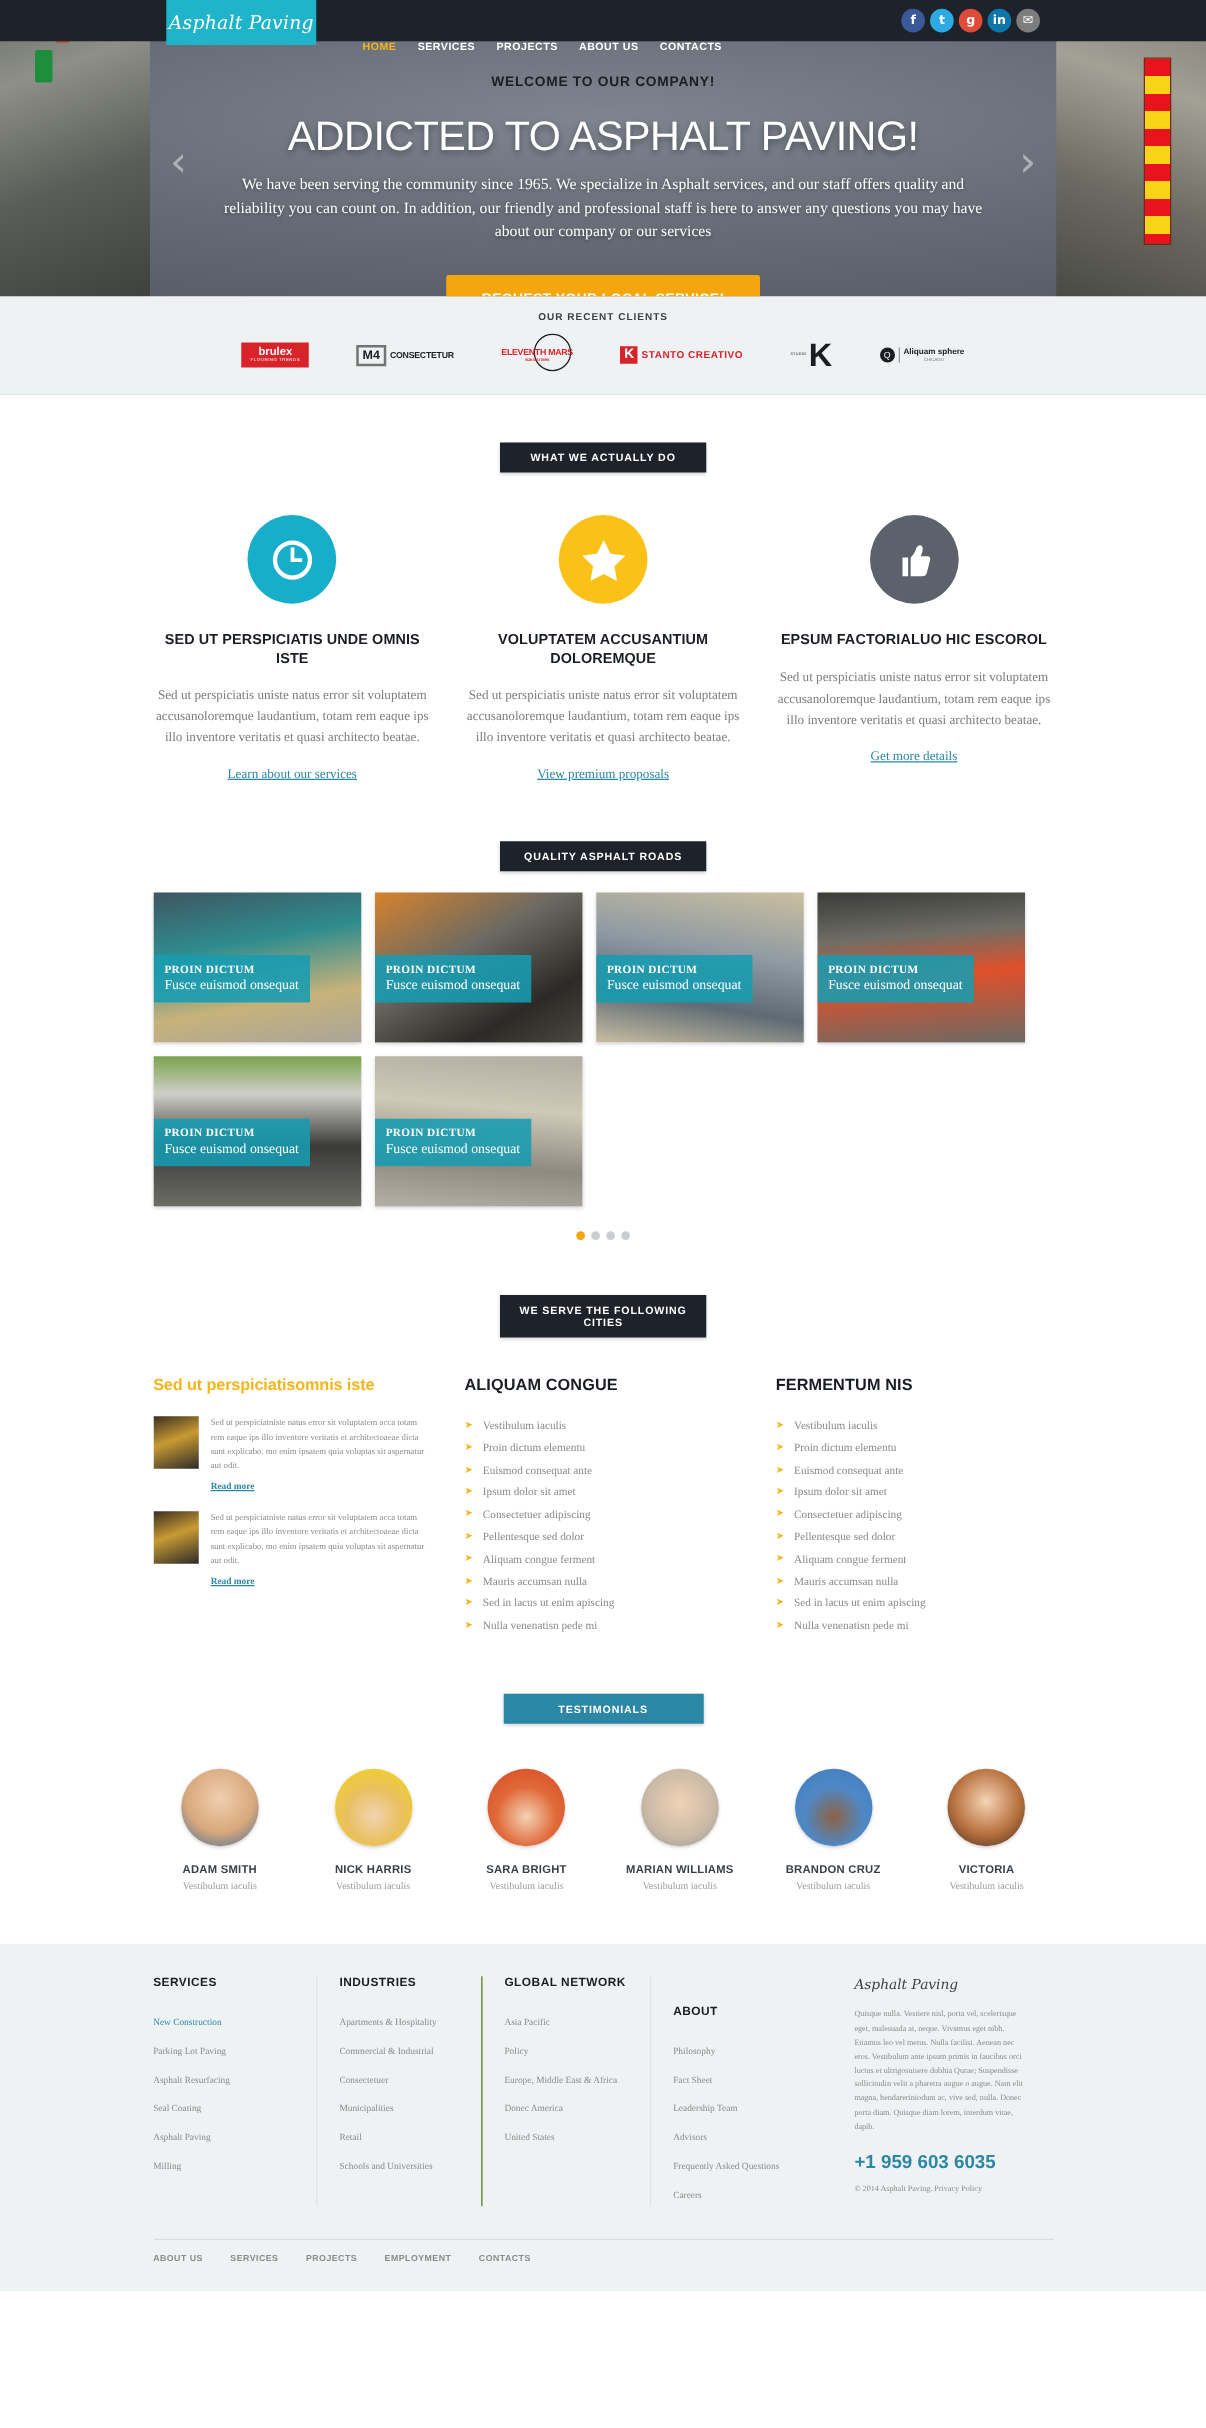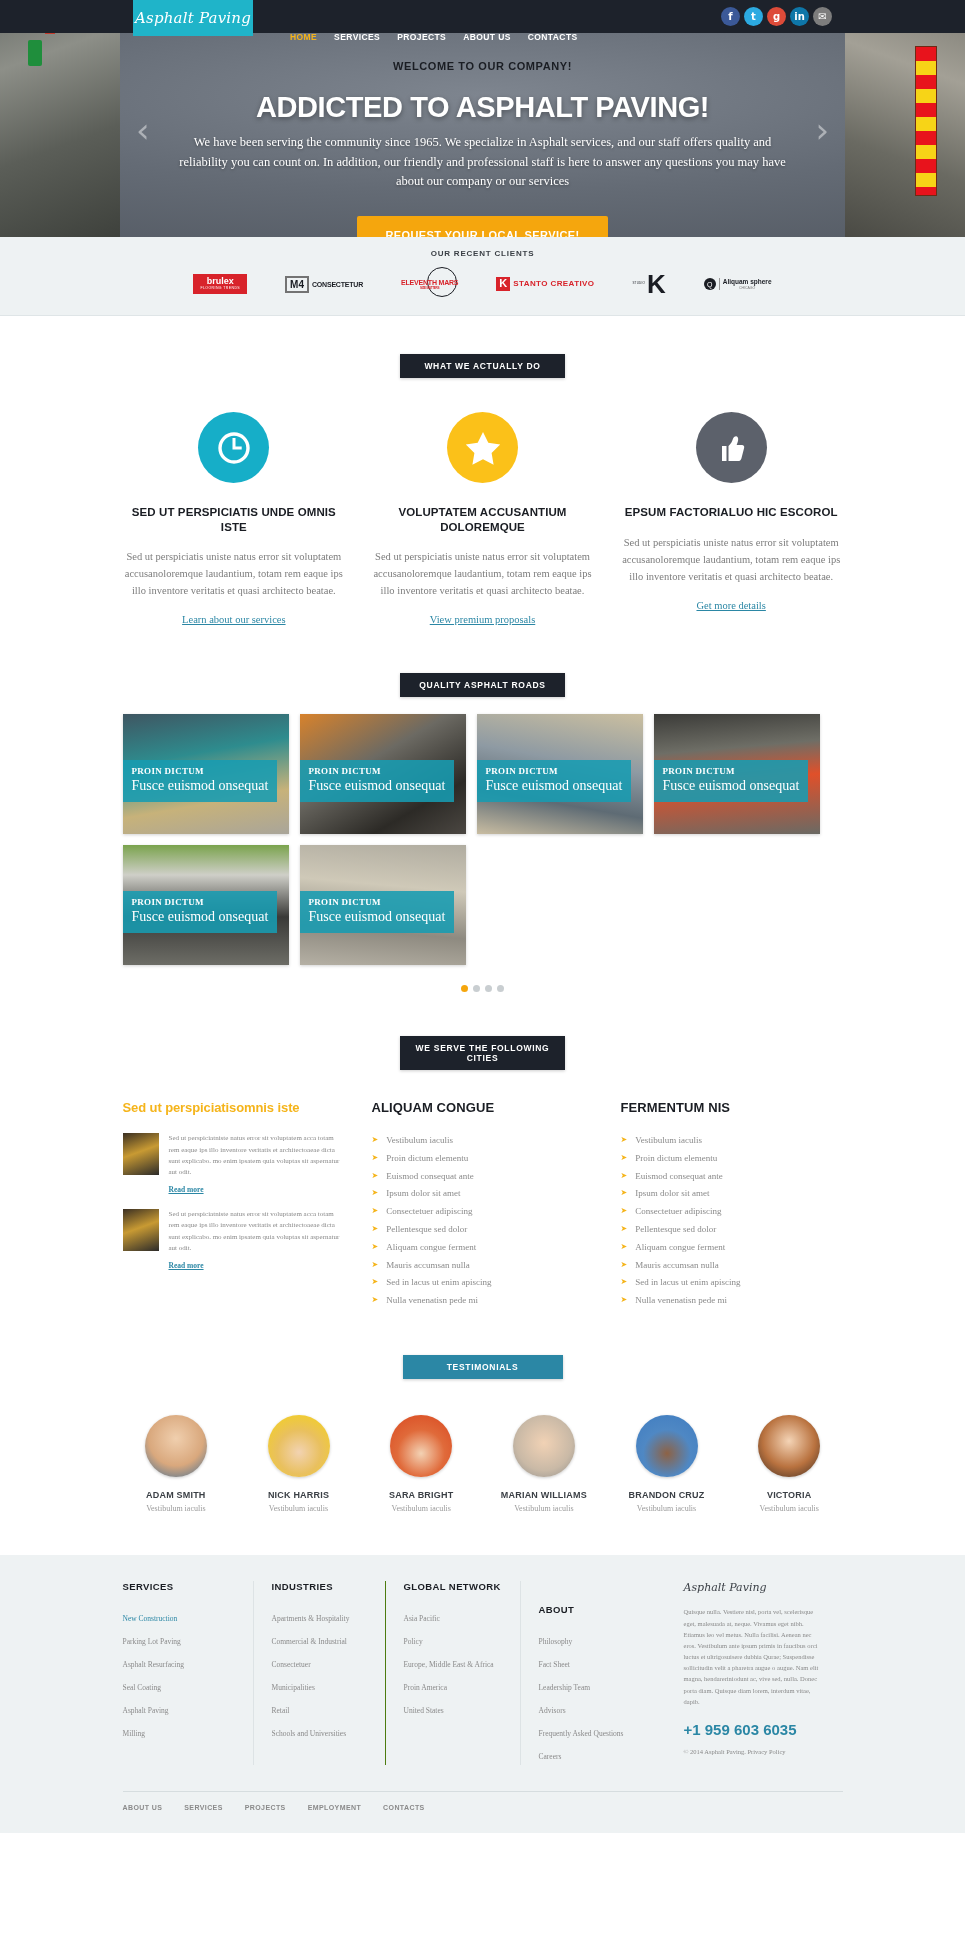--- a/index.html
+++ b/index.html
@@ -114,22 +114,22 @@
   .hero-welcome {
     color: #1a1d23;
     font-size: 11px;
     font-weight: bold;
     letter-spacing: .6px;
     text-transform: uppercase;
     margin-bottom: 20px;
   }
   .hero-title {
     color: #ffffff;
-    font-size: 29px;
-    font-weight: bold;
+    font-size: 33px;
+    font-weight: normal;
     letter-spacing: -.4px;
     line-height: 1.05;
     text-shadow: 0 2px 5px rgba(0,0,0,.35);
     margin-bottom: 11px;
   }
   .hero-sub {
     font-family: "Liberation Serif", serif;
     color: #ffffff;
     font-size: 12.5px;
     line-height: 1.55;
@@ -262,21 +262,21 @@
     background: rgba(23,156,178,.88);
     padding: 6px 9px 7px; min-width: 118px;
   }
   .gal-cap .t {
     font-family: "Liberation Serif", serif;
     color: #fff; font-size: 9px; font-weight: bold; letter-spacing: .3px;
     text-transform: uppercase; line-height: 1.2;
   }
   .gal-cap .s {
     font-family: "Liberation Serif", serif;
-    color: #fff; font-size: 14px; line-height: 1.3;
+    color: #fff; font-size: 11px; line-height: 1.3;
   }
   .g1 { background: linear-gradient(170deg,#3f5662 0%,#2e8c8e 35%,#c7b27a 70%,#a9a59a 100%); }
   .g2 { background: linear-gradient(150deg,#d7822c 0%,#6c6a63 40%,#2c2a26 75%,#4b4742 100%); }
   .g3 { background: linear-gradient(190deg,#cbbfa0 0%,#8e9aa3 40%,#5e6b74 70%,#c9bda2 100%); }
   .g4 { background: linear-gradient(175deg,#3b3b38 0%,#6e6e66 30%,#e0502a 55%,#6a6a64 100%); }
   .g5 { background: linear-gradient(180deg,#7aa34d 0%,#cfcfc8 25%,#3a3a38 60%,#6d6d66 100%); }
   .g6 { background: linear-gradient(185deg,#b0aca0 0%,#cfc9b8 35%,#8e8a80 70%,#b5b0a4 100%); }
   .dots { display: flex; justify-content: center; gap: 5px; margin-top: 20px; }
   .dot { width: 7px; height: 7px; border-radius: 50%; background: #c9ced1; cursor: pointer; }
   .dot.on { background: #f5a60d; }
@@ -724,21 +724,21 @@
             <li><a href="#">Schools and Universities</a></li>
           </ul>
         </div>
 
         <div class="f-col c3">
           <div class="f-h">GLOBAL NETWORK</div>
           <ul class="f-list">
             <li><a href="#">Asia Pacific</a></li>
             <li><a href="#">Policy</a></li>
             <li><a href="#">Europe, Middle East &amp; Africa</a></li>
-            <li><a href="#">Proin America</a></li>
+            <li><a href="#">Donec America</a></li>
             <li><a href="#">United States</a></li>
           </ul>
         </div>
 
         <div class="f-col c4">
           <div class="f-h" style="visibility:hidden">.</div>
           <div class="f-h">ABOUT</div>
           <ul class="f-list">
             <li><a href="#">Philosophy</a></li>
             <li><a href="#">Fact Sheet</a></li>

